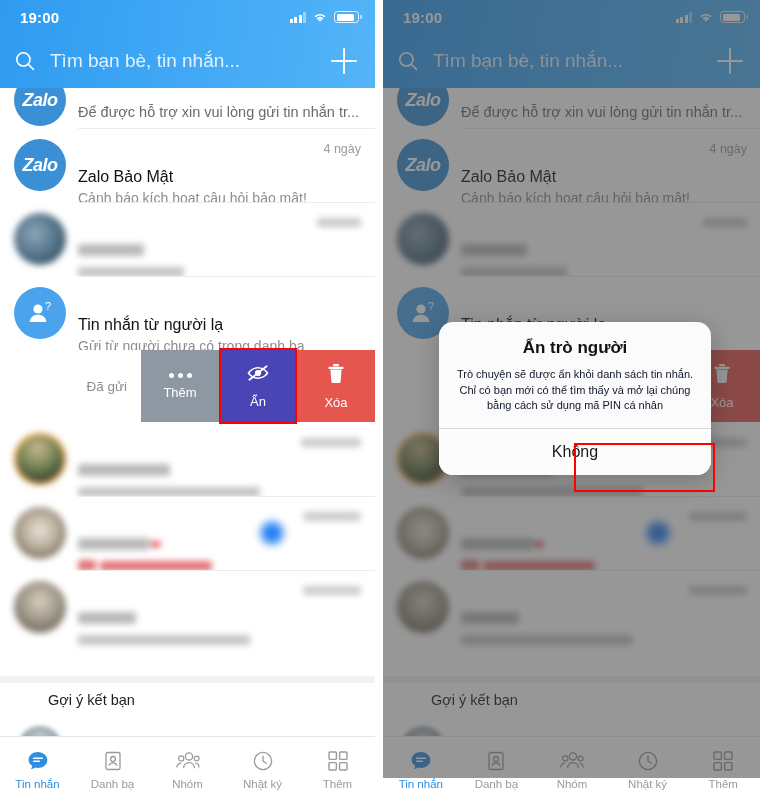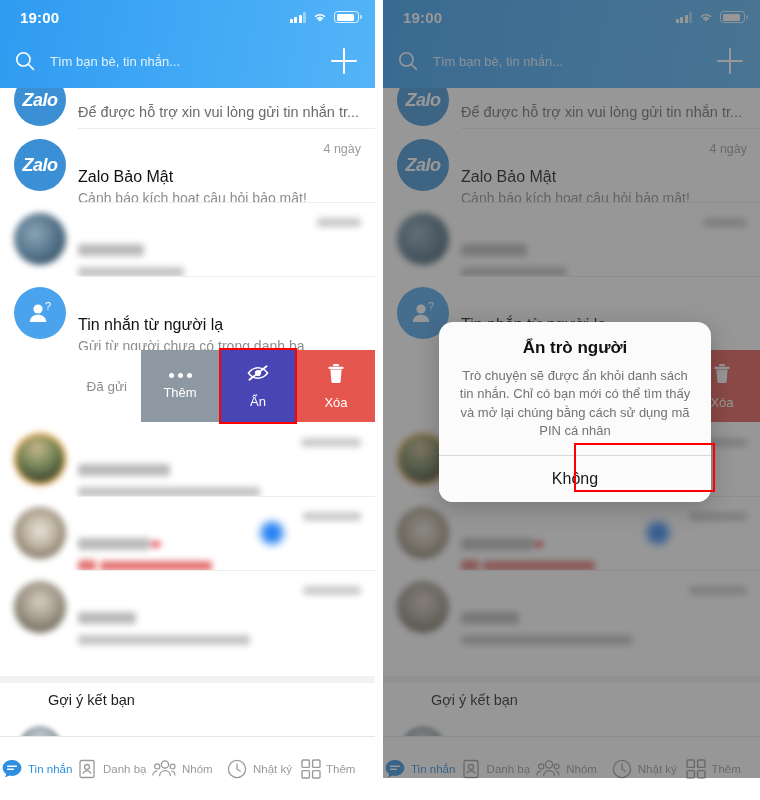--- a/index.html
+++ b/index.html
@@ -52,21 +52,21 @@
     width: 2px; height: 4px; background: rgba(255,255,255,.6);
     border-radius: 0 1px 1px 0;
   }
   .batt span { display: block; height: 100%; width: 88%; background: #fff; border-radius: 1.5px; }
 
   .searchbar {
     height: 54px; display: flex; align-items: center;
     padding: 0 16px 0 14px; gap: 14px;
   }
   .search-icon svg { display: block; }
-  .search-ph { flex: 1; color: rgba(255,255,255,.85); font-size: 13px; }
+  .search-ph { flex: 1; color: rgba(255,255,255,.85); font-size: 19px; }
   .plus-btn { width: 30px; height: 30px; position: relative; }
   .plus-btn::before, .plus-btn::after {
     content: ""; position: absolute; background: #fff; border-radius: 1px;
   }
   .plus-btn::before { left: 2px; right: 2px; top: 14px; height: 1.8px; }
   .plus-btn::after { top: 2px; bottom: 2px; left: 14px; width: 1.8px; }
 
   
   .listwrap { position: relative; height: 588px; background: #fff; overflow: hidden; }
   .row {
@@ -131,38 +131,38 @@
   .suggest::before { content: ""; position: absolute; top: 0; left: 0; right: 0; height: 7px; background: #f2f2f2; }
   .peek-av {
     position: absolute; left: 18px; top: 50px; width: 44px; height: 44px; border-radius: 50%;
     background: radial-gradient(circle at 50% 35%, #cfd6db 0%, #8e9aa3 55%, #4e5a63 95%);
     filter: blur(2px);
   }
   .tabbar {
     position: relative; height: 64px; background: #fff; border-top: 1px solid #e6e6e6;
     display: flex; align-items: center; z-index: 6;
   }
-  .tab { flex: 1; display: flex; flex-direction: row; align-items: center; gap: 4px; }
+  .tab { flex: 1; display: flex; flex-direction: column; align-items: center; gap: 4px; }
   .tab .ico { height: 26px; display: flex; align-items: center; justify-content: center; }
   .tab .lbl { font-size: 11.5px; color: #9a9a9a; }
   .tab.active .lbl { color: #2f8ee0; }
 
   
   .dimmer {
     position: absolute; inset: 0; background: rgba(66,66,66,.55); z-index: 20;
   }
   .dialog {
     position: absolute; z-index: 30;
     left: 56px; top: 322px; width: 272px;
     background: #fbfbfb; border-radius: 14px; overflow: hidden;
     box-shadow: 0 6px 26px rgba(0,0,0,.22);
   }
   .dlg-body { padding: 16px 17px 14px; text-align: center; }
   .dlg-title { font-size: 17px; font-weight: bold; color: #111; margin-bottom: 9px; }
-  .dlg-msg { font-size: 13px; color: #737373; line-height: 1.42; }
+  .dlg-msg { font-size: 11px; color: #0f172a; line-height: 1.42; }
   .dlg-acts { display: flex; border-top: 1px solid #d9d9d9; }
   .dlg-btn {
     flex: 1; height: 46px; display: flex; align-items: center; justify-content: center;
     font-size: 16px; color: #1a1a1a; background: #fcfcfc;
   }
   .dlg-btn.primary { color: #2f8ee0; font-weight: bold; border-left: 1px solid #d9d9d9; }
   .dlg-hl { position: absolute; z-index: 35; border: 2.5px solid #ff0000; pointer-events: none; }
 </style>
 </head>
 <body>

